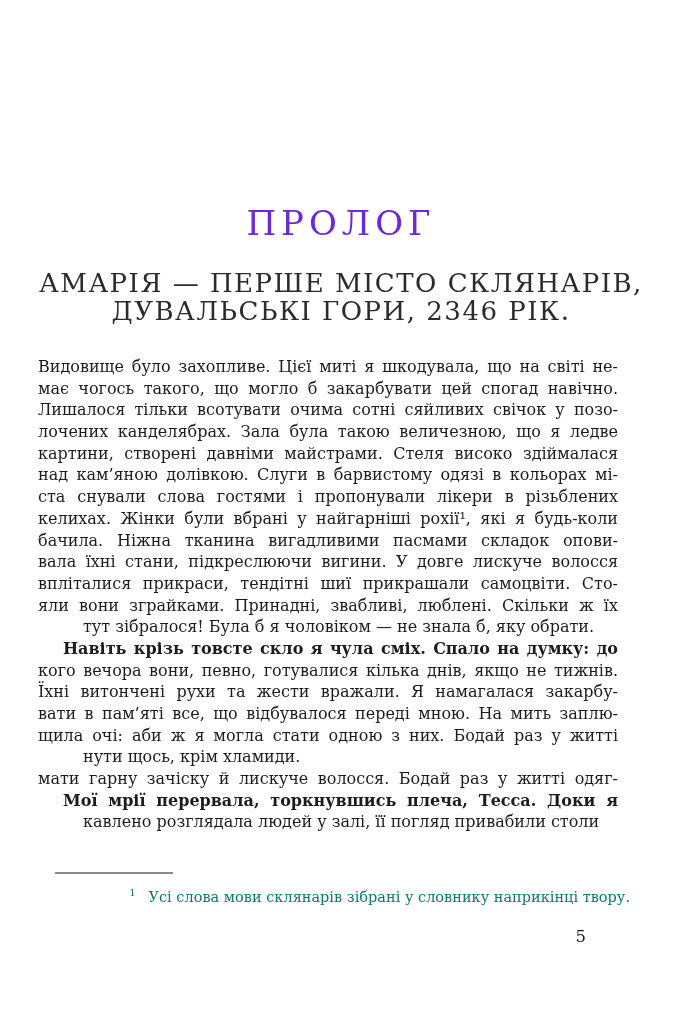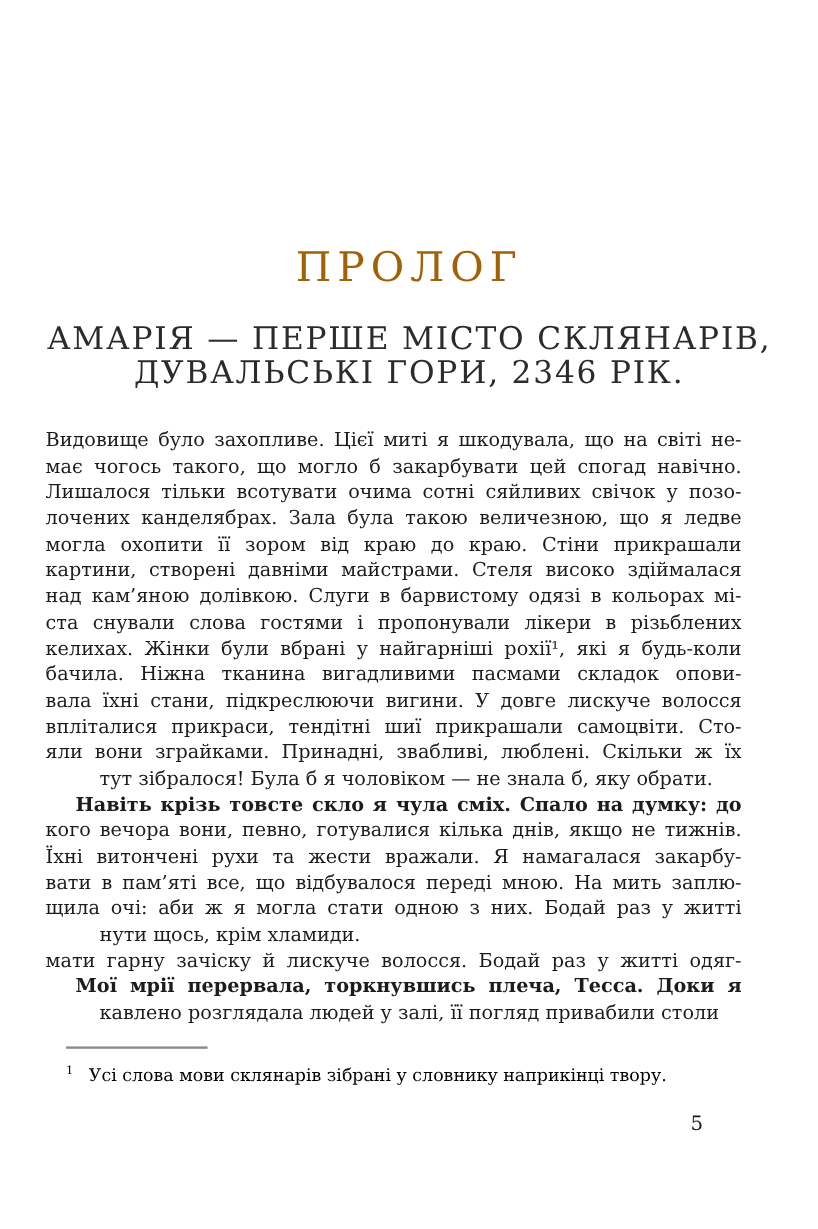--- a/index.html
+++ b/index.html
@@ -19,21 +19,21 @@
   .chapter-title {
     position: absolute;
     top: 203px;
     left: 0;
     width: 682px;
     margin: 0;
     text-align: center;
     font-size: 34px;
     font-weight: 400;
     letter-spacing: 5px;
-    color: #a16207;
+    color: #6d28d9;
   }
   .chapter-subtitle {
     position: absolute;
     top: 269px;
     left: 0;
     width: 682px;
     text-align: center;
     font-size: 26px;
     line-height: 28px;
     letter-spacing: 1.5px;
@@ -71,21 +71,22 @@
     height: 2px;
     background: #8a8a8a;
   }
   .footnote {
     position: absolute;
     left: 55px;
     top: 883px;
     width: 575px;
     font-size: 14.5px;
     line-height: 20px;
-    color: #000000;
+    color: #0f766e;
+    text-align: right;
   }
   .fn-marker {
     font-size: 9.5px;
     vertical-align: 6px;
     margin-right: 13px;
   }
   .page-number {
     position: absolute;
     top: 927px;
     left: 0;
@@ -105,21 +106,20 @@
   <div class="chapter-subtitle">
     <div>АМАРІЯ — ПЕРШЕ МІСТО СКЛЯНАРІВ,</div>
     <div>ДУВАЛЬСЬКІ ГОРИ, 2346 РІК.</div>
   </div>
 
   <div class="body-text" id="body-text">
       <div class="line">Видовище було захопливе. Цієї миті я шкодувала, що на світі не-</div>
       <div class="line">має чогось такого, що могло б закарбувати цей спогад навічно.</div>
       <div class="line">Лишалося тільки всотувати очима сотні сяйливих свічок у позо-</div>
       <div class="line">лочених канделябрах. Зала була такою величезною, що я ледве</div>
-      <div class="line">могла охопити її зором від краю до краю. Стіни прикрашали</div>
       <div class="line">картини, створені давніми майстрами. Стеля високо здіймалася</div>
       <div class="line">над кам’яною долівкою. Слуги в барвистому одязі в кольорах мі-</div>
       <div class="line">ста снували слова гостями і пропонували лікери в різьблених</div>
       <div class="line">келихах. Жінки були вбрані у найгарніші рохії¹, які я будь-коли</div>
       <div class="line">бачила. Ніжна тканина вигадливими пасмами складок опови-</div>
       <div class="line">вала їхні стани, підкреслюючи вигини. У довге лискуче волосся</div>
       <div class="line">впліталися прикраси, тендітні шиї прикрашали самоцвіти. Сто-</div>
       <div class="line">яли вони зграйками. Принадні, звабливі, люблені. Скільки ж їх</div>
       <div class="line para-end">тут зібралося! Була б я чоловіком — не знала б, яку обрати.</div>
       <div class="line indent">Навіть крізь товсте скло я чула сміх. Спало на думку: до та-</div>

